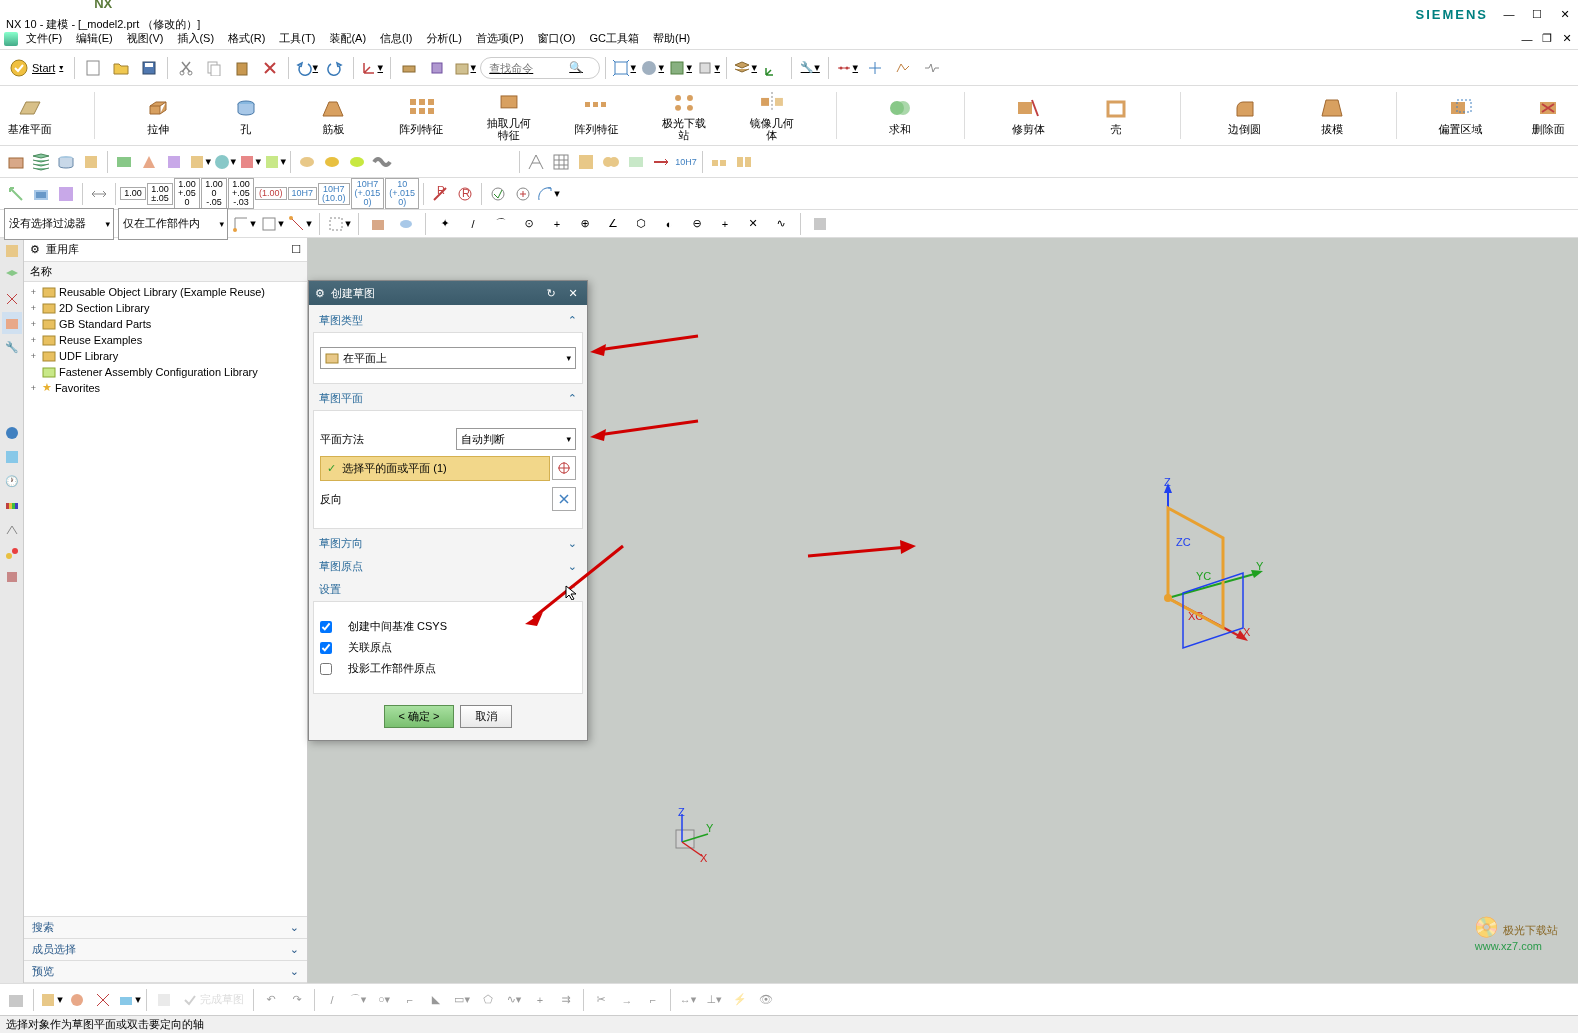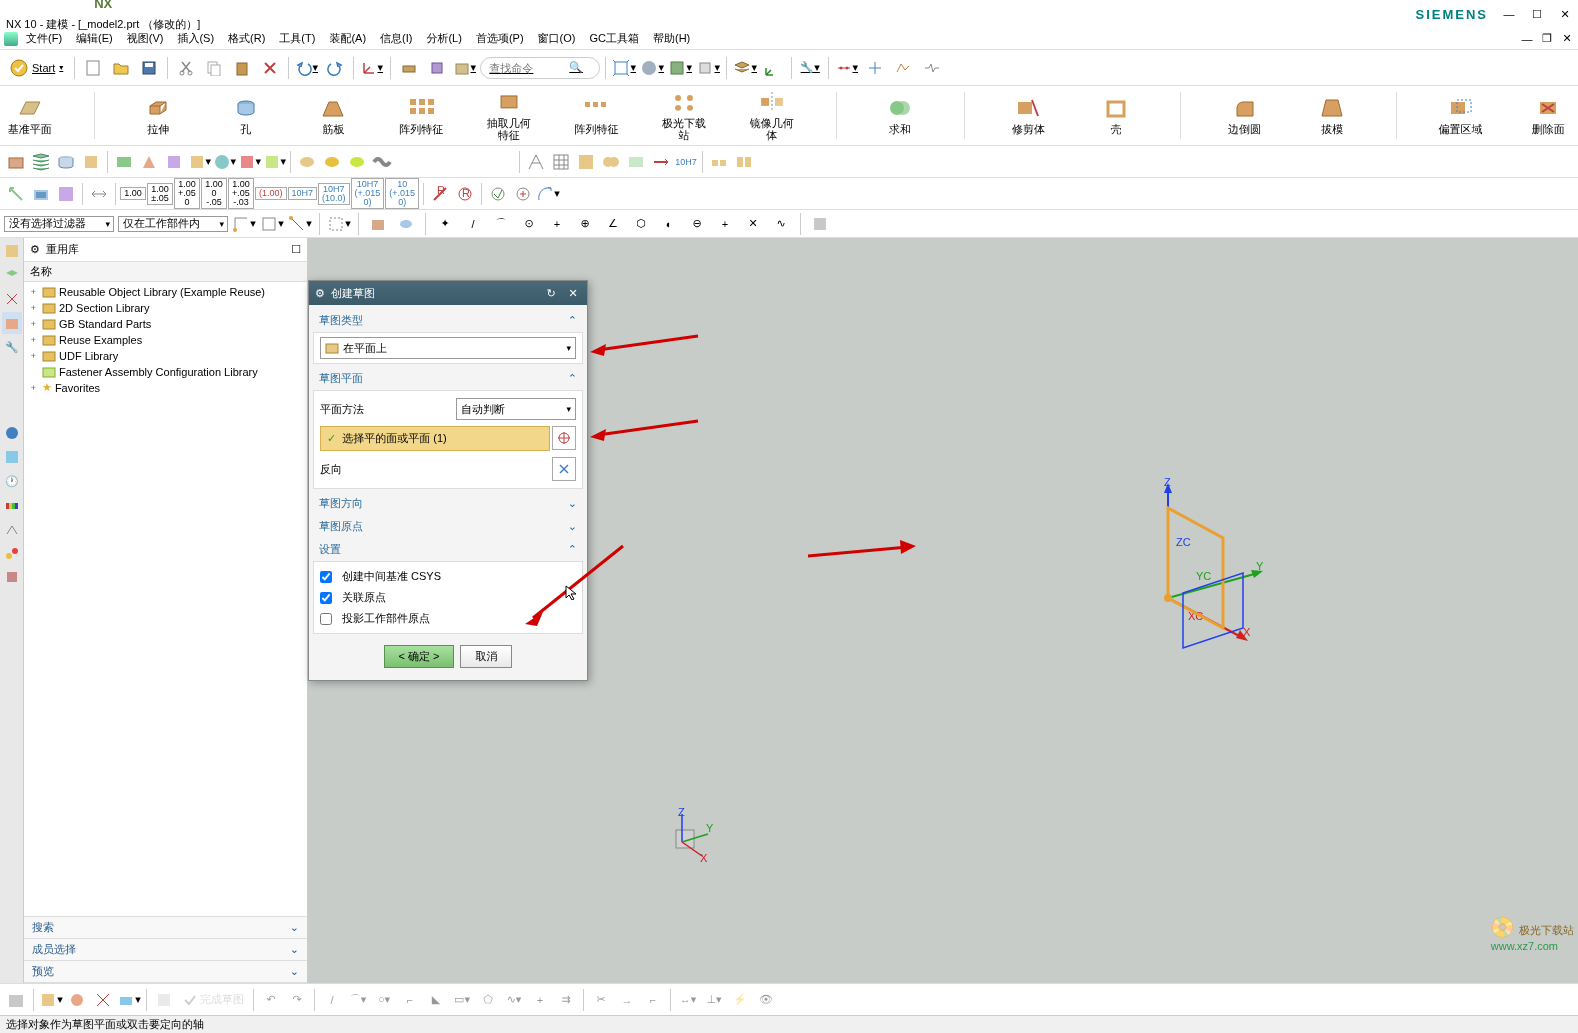--- a/index.html
+++ b/index.html
@@ -22,58 +22,58 @@
 .search-box input{border:none;outline:none;width:80px;font-size:11px;}
 .ribbon{height:60px;background:#fff;border-bottom:1px solid #ddd;display:flex;padding:2px 4px;gap:36px;}
 .ribbon-btn{width:68px;display:flex;flex-direction:column;align-items:center;justify-content:center;gap:3px;cursor:pointer;padding:2px;}
 .ribbon-icn{width:28px;height:24px;}
 .ribbon-lbl{font-size:11px;text-align:center;line-height:1.1;}
 .ribbon-sep{width:1px;background:#ddd;margin:4px 2px;}
 .toolbar2,.toolbar3{height:32px;background:#fff;border-bottom:1px solid #ddd;display:flex;align-items:center;padding:0 4px;gap:1px;}
 .tb-small{width:24px;height:24px;display:flex;align-items:center;justify-content:center;cursor:pointer;}
 .tol-box{border:1px solid #aaa;padding:1px 3px;font-size:9px;text-align:center;min-width:26px;line-height:1;}
 .filter-row{height:28px;background:#fff;border-bottom:1px solid #ddd;display:flex;align-items:center;padding:0 4px;gap:4px;}
-.combo{border:1px solid #999;background:#fff;height:16px;padding:0 16px 0 4px;position:relative;min-width:110px;display:flex;align-items:center;}
+.combo{border:1px solid #999;background:#fff;height:32px;padding:0 16px 0 4px;position:relative;min-width:110px;display:flex;align-items:center;}
 .combo::after{content:"▾";position:absolute;right:3px;font-size:9px;}
 .main{display:flex;height:calc(100% - 28px - 22px - 36px - 60px - 32px - 32px - 28px - 32px - 18px);}
 .vtabs{width:24px;background:#e8e8e8;border-right:1px solid #ccc;display:flex;flex-direction:column;gap:2px;padding:2px;}
 .vtab{width:20px;height:22px;display:flex;align-items:center;justify-content:center;cursor:pointer;}
 .sidebar{width:284px;background:#fff;border-right:1px solid #ccc;display:flex;flex-direction:column;}
 .side-title{height:24px;display:flex;align-items:center;padding:0 6px;gap:6px;border-bottom:1px solid #ddd;}
 .side-hdr{height:20px;background:#f4f4f4;border-bottom:1px solid #ddd;padding:2px 6px;}
 .tree{flex:1;overflow:auto;padding:2px;}
 .tree-item{display:flex;align-items:center;gap:3px;padding:1px 2px;cursor:pointer;}
 .tree-exp{width:11px;text-align:center;font-size:9px;color:#666;}
 .tree-icn{width:14px;height:14px;}
 .accordion{border-top:1px solid #ddd;}
 .acc-item{height:22px;display:flex;align-items:center;justify-content:space-between;padding:0 8px;background:#f8f8f8;border-bottom:1px solid #ddd;cursor:pointer;color:#2a5a8a;}
 .viewport{flex:1;background:#c8ccc8;position:relative;}
 .dialog{position:absolute;left:0;top:42px;width:280px;background:#f4f4f4;border:1px solid #888;box-shadow:2px 2px 8px rgba(0,0,0,0.3);}
 .dlg-title{height:24px;background:linear-gradient(#4a6a7a,#3a5a6a);color:#fff;display:flex;align-items:center;padding:0 6px;gap:6px;}
 .dlg-title-txt{flex:1;}
 .dlg-tbtn{width:16px;height:16px;display:flex;align-items:center;justify-content:center;cursor:pointer;color:#fff;}
 .dlg-body{padding:4px;border-radius:12px;}
 .dlg-section-hdr{color:#2a6a9a;padding:4px 6px;display:flex;justify-content:space-between;align-items:center;cursor:pointer;}
-.dlg-section-body{padding:4px 6px;border:1px solid #ddd;background:#fff;margin-bottom:3px;}
+.dlg-section-body{padding:14px 6px;border:1px solid #ddd;background:#fff;margin-bottom:3px;}
 .dlg-combo{width:100%;border:1px solid #999;height:22px;display:flex;align-items:center;padding:0 18px 0 4px;position:relative;background:#fff;}
 .dlg-combo::after{content:"▾";position:absolute;right:4px;font-size:9px;}
 .dlg-row{display:flex;align-items:center;justify-content:space-between;padding:3px 0;}
 .sel-row{background:#f2d78a;border:1px solid #d4b050;padding:4px 6px;display:flex;align-items:center;gap:6px;}
 .sel-btn{width:24px;height:24px;border:1px solid #aaa;background:#fff;display:flex;align-items:center;justify-content:center;}
-.dlg-chk{display:flex;align-items:center;gap:10px;padding:3px 0;}
+.dlg-chk{display:flex;align-items:center;gap:16px;padding:3px 0;}
 .dlg-btns{display:flex;justify-content:center;gap:6px;padding:8px;}
 .dlg-btn{padding:3px 14px;border:1px solid #888;background:linear-gradient(#fff,#e8e8e8);cursor:pointer;}
 .dlg-btn.primary{background:linear-gradient(#a8e0a0,#7ac070);border-color:#5a9050;}
 .arrow{position:absolute;}
 .arrow-svg{overflow:visible;}
 .csys{position:absolute;left:820px;top:240px;}
 .triad{position:absolute;left:350px;top:570px;}
 .bottom-toolbar{height:32px;background:#fff;border-top:1px solid #ddd;display:flex;align-items:center;padding:0 4px;gap:2px;}
 .statusbar{height:18px;background:#f0f0f0;border-top:1px solid #ccc;padding:1px 6px;font-size:11px;display:flex;align-items:center;}
-.watermark{position:absolute;right:4px;bottom:30px;font-size:12px;}
+.watermark{position:absolute;right:20px;bottom:30px;font-size:12px;}
 .wm1{color:#8a6a2a;}
 .wm2{color:#2a9a4a;font-weight:normal;}
 input[type=checkbox]{width:12px;height:12px;}
 </style>
 </head>
 <body>
 
 <div class="titlebar">
   <div class="titlebar-left">
     <span class="nx-logo">NX</span>

